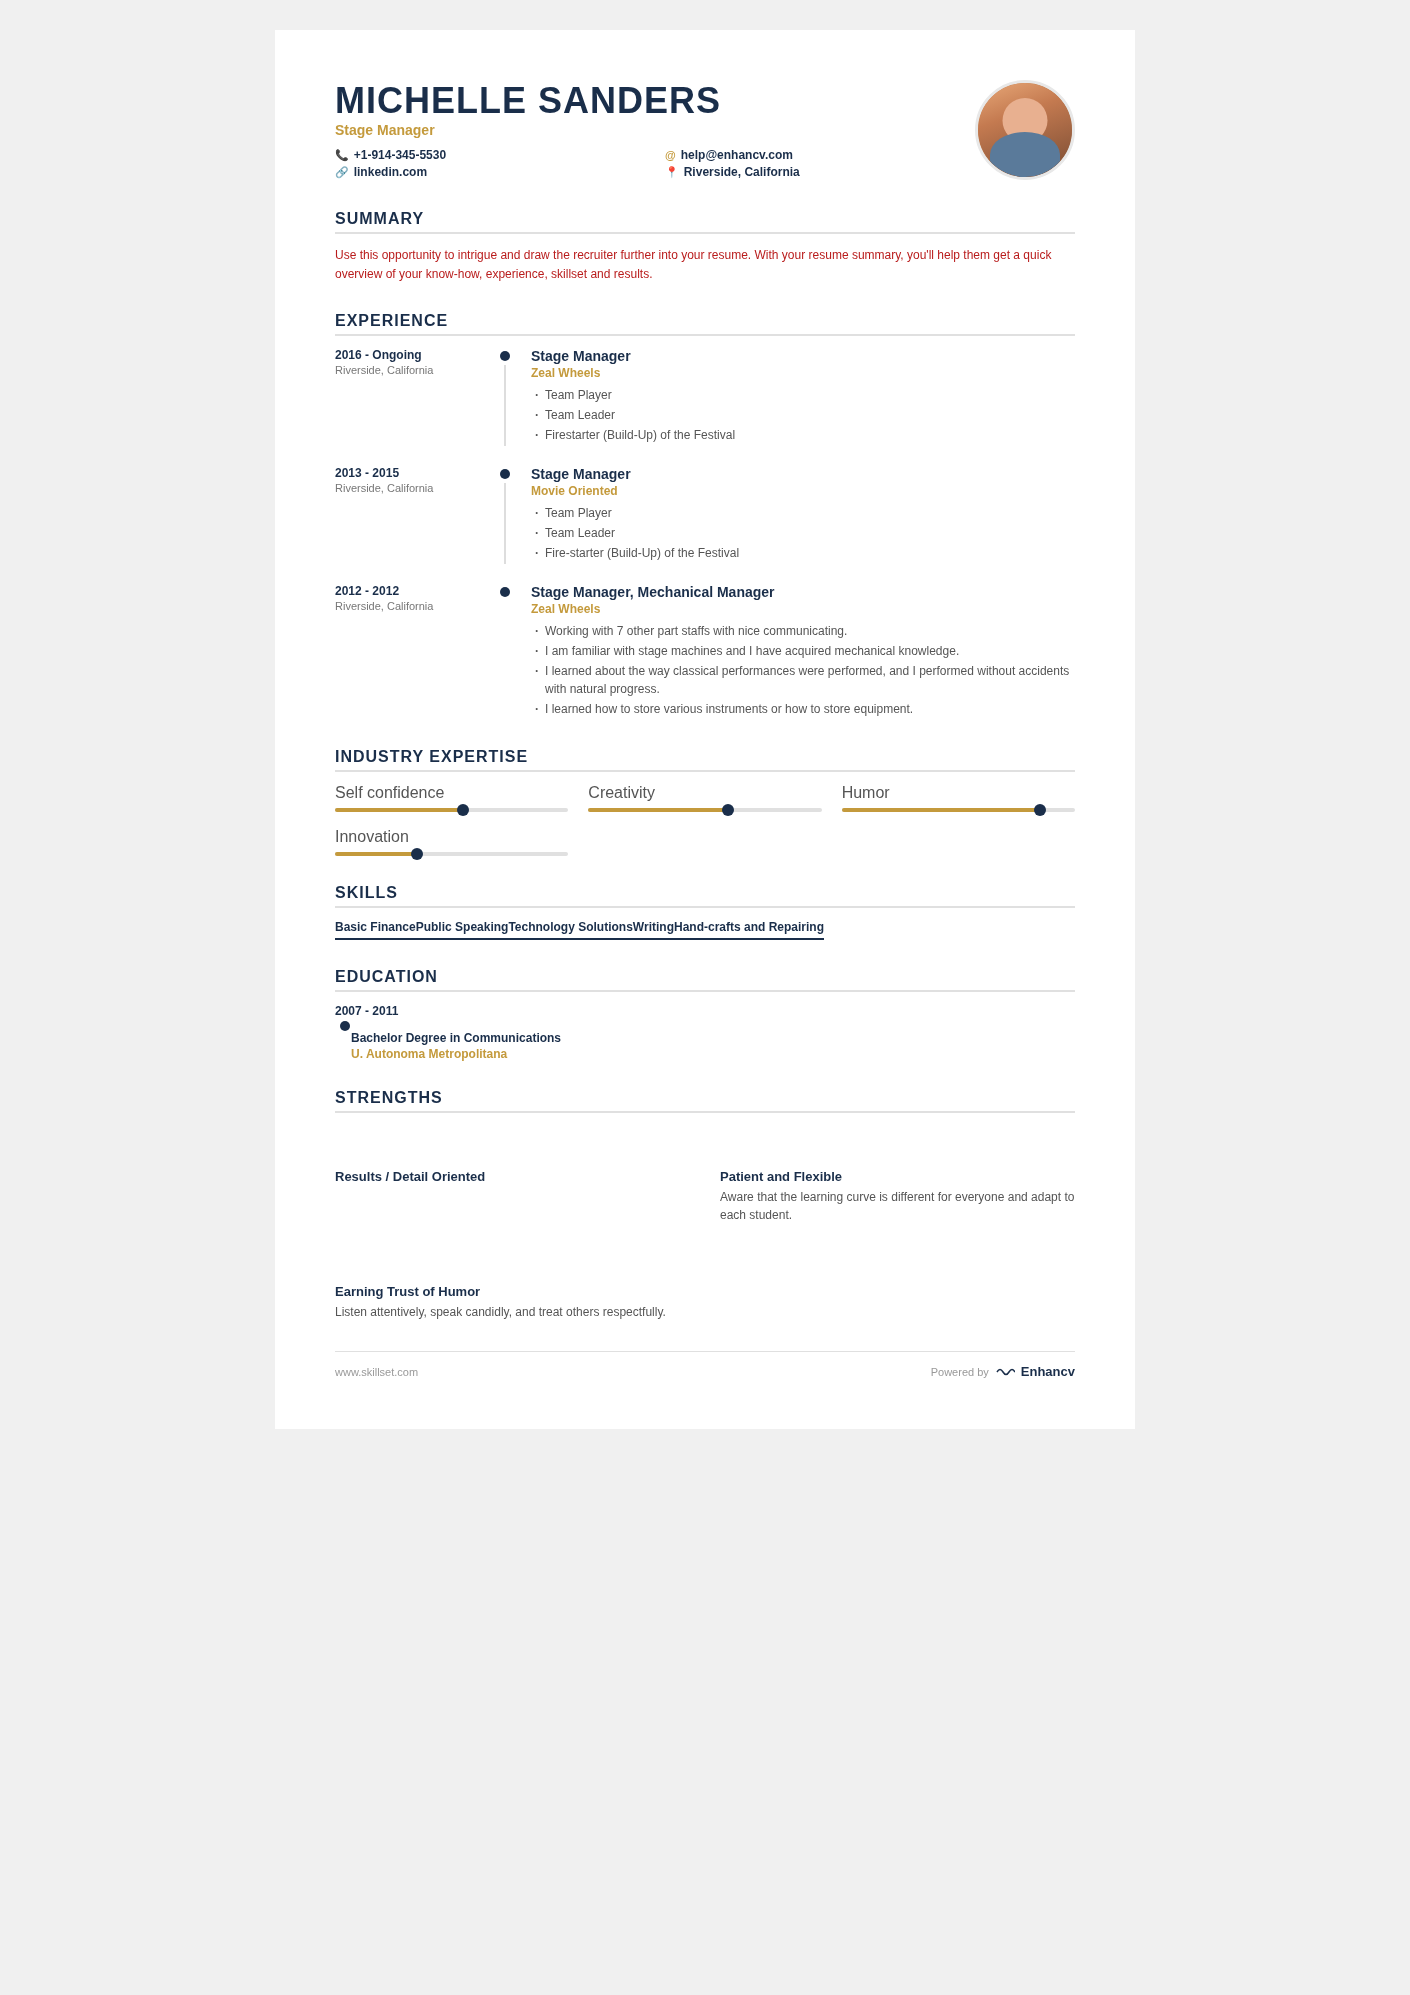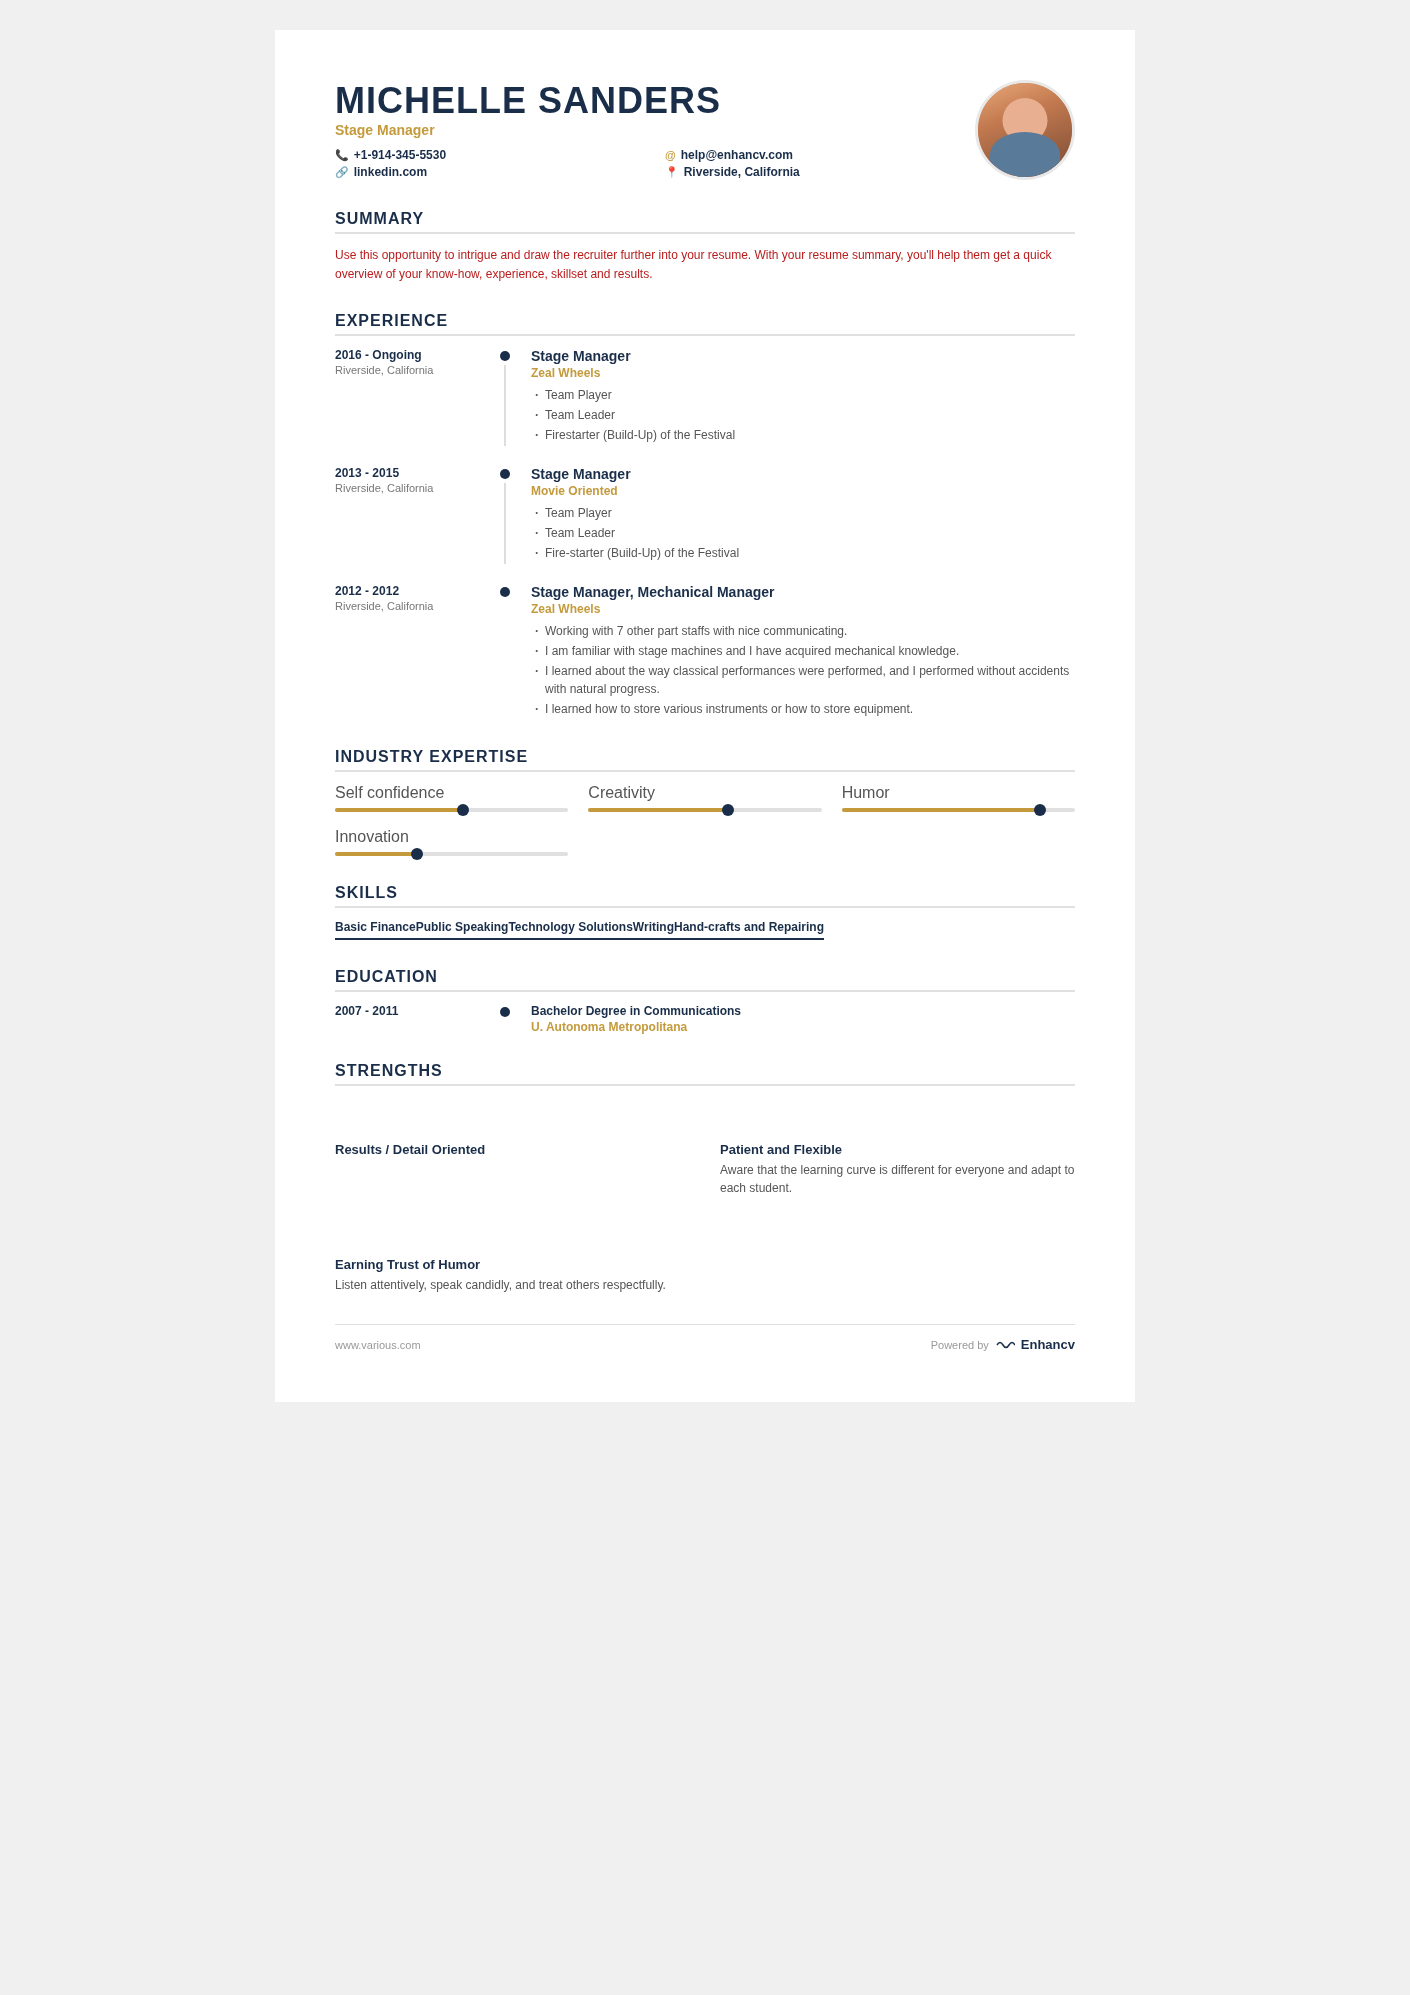--- a/index.html
+++ b/index.html
@@ -231,20 +231,21 @@
     .skill-item {
       font-size: 12px;
       font-weight: 700;
       color: #1a2e4a;
       padding-bottom: 4px;
       border-bottom: 2px solid #1a2e4a;
     }
     
     .edu-item {
       display: flex;
+      flex-direction: column;
     }
     .edu-date-col {
       width: 160px;
       flex-shrink: 0;
     }
     .edu-date {
       font-size: 12px;
       font-weight: 700;
       color: #1a2e4a;
     }
@@ -508,21 +509,21 @@
 
       <div class="strength-item">
         <div class="strength-title">Earning Trust of Humor</div>
         <div class="strength-desc">Listen attentively, speak candidly, and treat others respectfully.</div>
       </div>
 
     </div>
   </div>
 
   <div class="footer">
-    <div class="footer-left">www.various.com</div>
+    <div class="footer-left">www.skillset.com</div>
     <div class="footer-right">
       <span>Powered by</span>
       <svg width="20" height="12" viewBox="0 0 20 12" fill="none">
         <path d="M2 6 Q5 1 8 6 Q11 11 14 6 Q17 1 20 6" stroke="#1a2e4a" stroke-width="1.5" fill="none"></path>
       </svg>
       <span class="enhancv-logo">Enhancv</span>
     </div>
   </div>
 
 </div>

